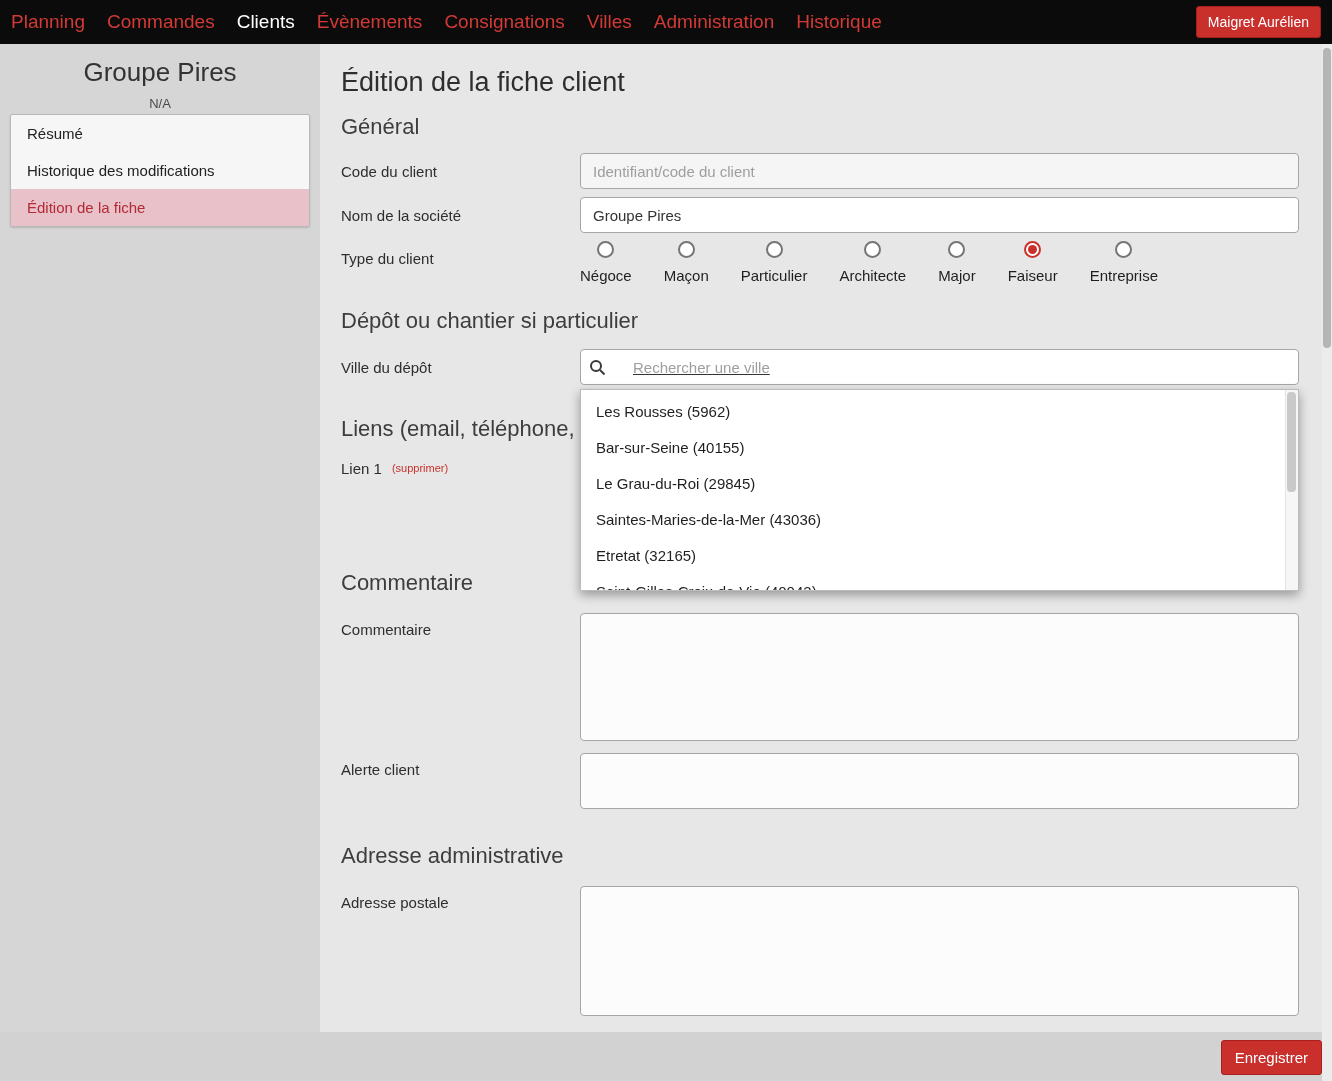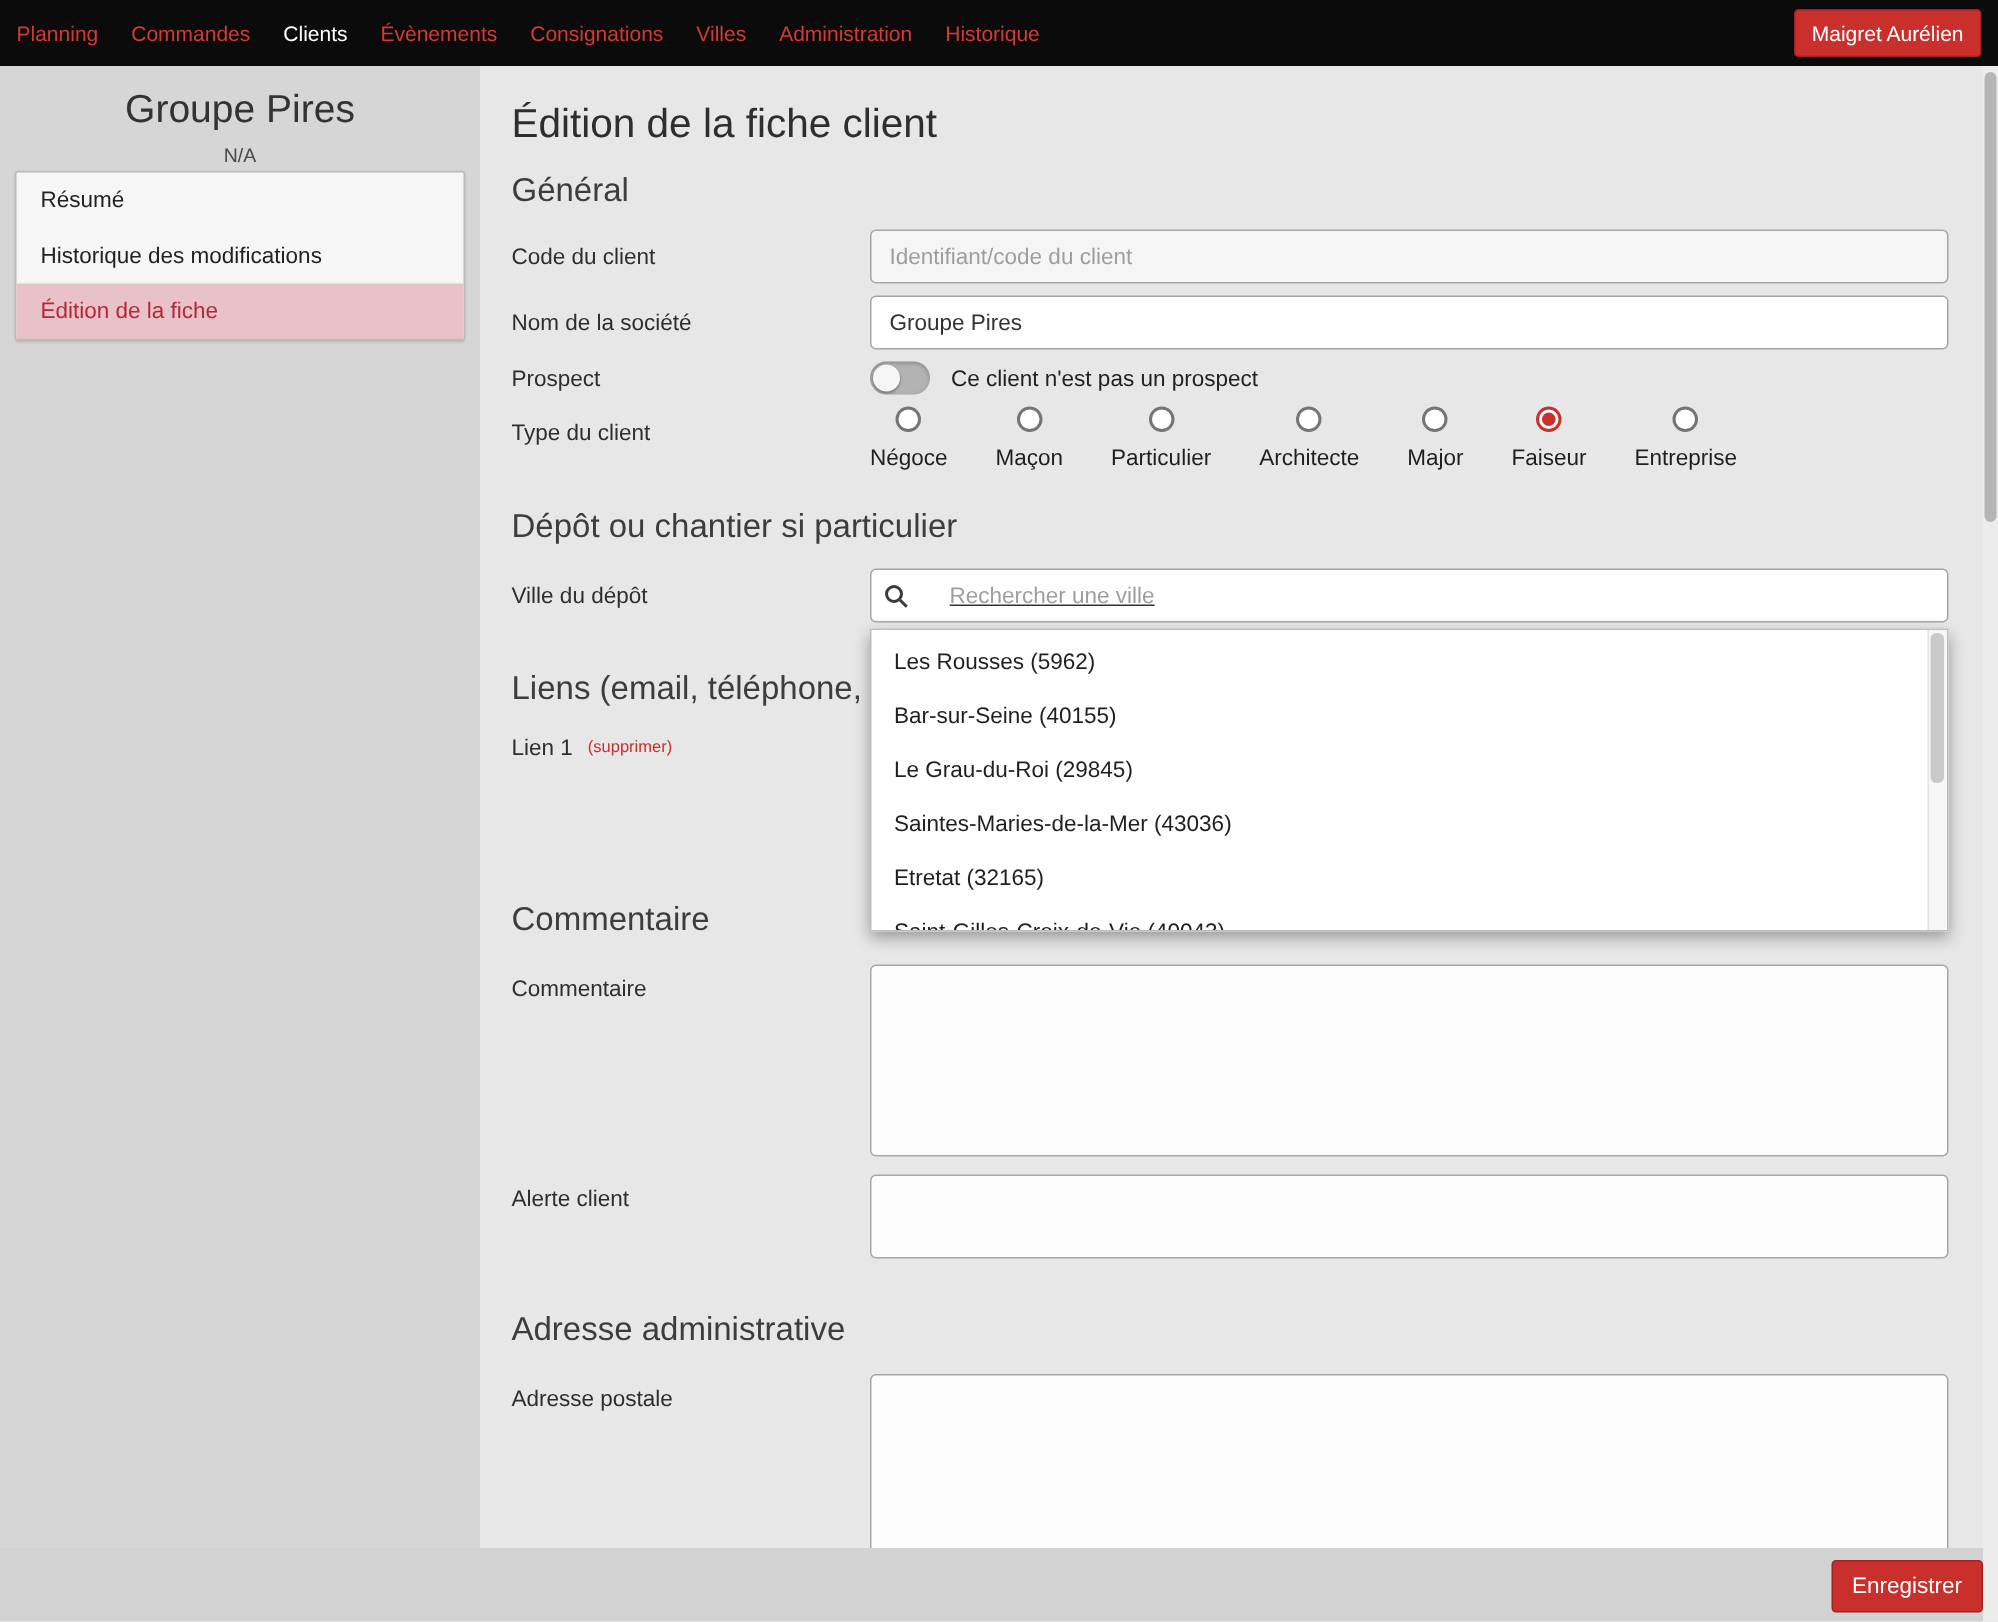--- a/index.html
+++ b/index.html
@@ -3,21 +3,21 @@
 <meta charset="utf-8">
 <title>Édition de la fiche client</title>
 <style>
   html,body{margin:0;padding:0;}
   body{font-family:"Liberation Sans",sans-serif;}
   .screen{position:relative;width:1332px;height:1081px;background:#d2d2d2;overflow:hidden;}
 
   
   .navbar{position:absolute;left:0;top:0;width:1332px;height:44px;background:#0b0b0b;display:flex;align-items:center;z-index:30;}
   .nav-items{display:flex;align-items:center;height:100%;}
-  .nav-item{color:#d33a36;font-size:14px;padding:0 11px;line-height:44px;text-decoration:none;cursor:pointer;white-space:nowrap;}
+  .nav-item{color:#d33a36;font-size:19px;padding:0 11px;line-height:44px;text-decoration:none;cursor:pointer;white-space:nowrap;}
   .nav-item.active{color:#ffffff;}
   .user-btn{margin-left:auto;margin-right:11px;background:#c9302c;border:1px solid #a8201d;color:#fff;font-size:14px;padding:7px 11px;border-radius:3px;cursor:pointer;font-family:inherit;}
 
   
   .sidebar{position:absolute;left:0;top:44px;width:320px;height:988px;background:#d6d6d6;}
   .client-name{margin-top:13px;text-align:center;font-size:26px;color:#333;}
   .client-code{margin-top:8px;text-align:center;font-size:13px;color:#4a4a4a;}
   .side-card{margin:3px 10px 0 10px;background:#f6f6f6;border:1px solid #b9b9b9;border-radius:2px;box-shadow:0 1px 2px rgba(0,0,0,.15);}
   .side-item{padding:10px 16px;font-size:15px;color:#222;cursor:pointer;}
   .side-item.active{background:#e8c2c8;color:#b42837;}
@@ -122,27 +122,20 @@
     <div class="row first">
       <div class="lbl">Code du client</div>
       <input type="text" class="txt gray" placeholder="Identifiant/code du client" style="">
     </div>
 
     <div class="row">
       <div class="lbl">Nom de la société</div>
       <input type="text" class="txt" value="Groupe Pires" style="">
     </div>
 
-    <div class="row">
-      <div class="lbl">Prospect</div>
-      <div class="toggle">
-          <div class="knob"></div>
-        </div>
-      <div class="toggle-text">Ce client n'est pas un prospect</div>
-    </div>
 
     <div class="row top">
       <div class="lbl" style="padding-top:9px;">Type du client</div>
       <div class="radio-wrap">
         <label class="radio-option">
           <span class="radio"></span>
           <span class="rlabel">Négoce</span>
         </label>
         <label class="radio-option">
           <span class="radio"></span>

